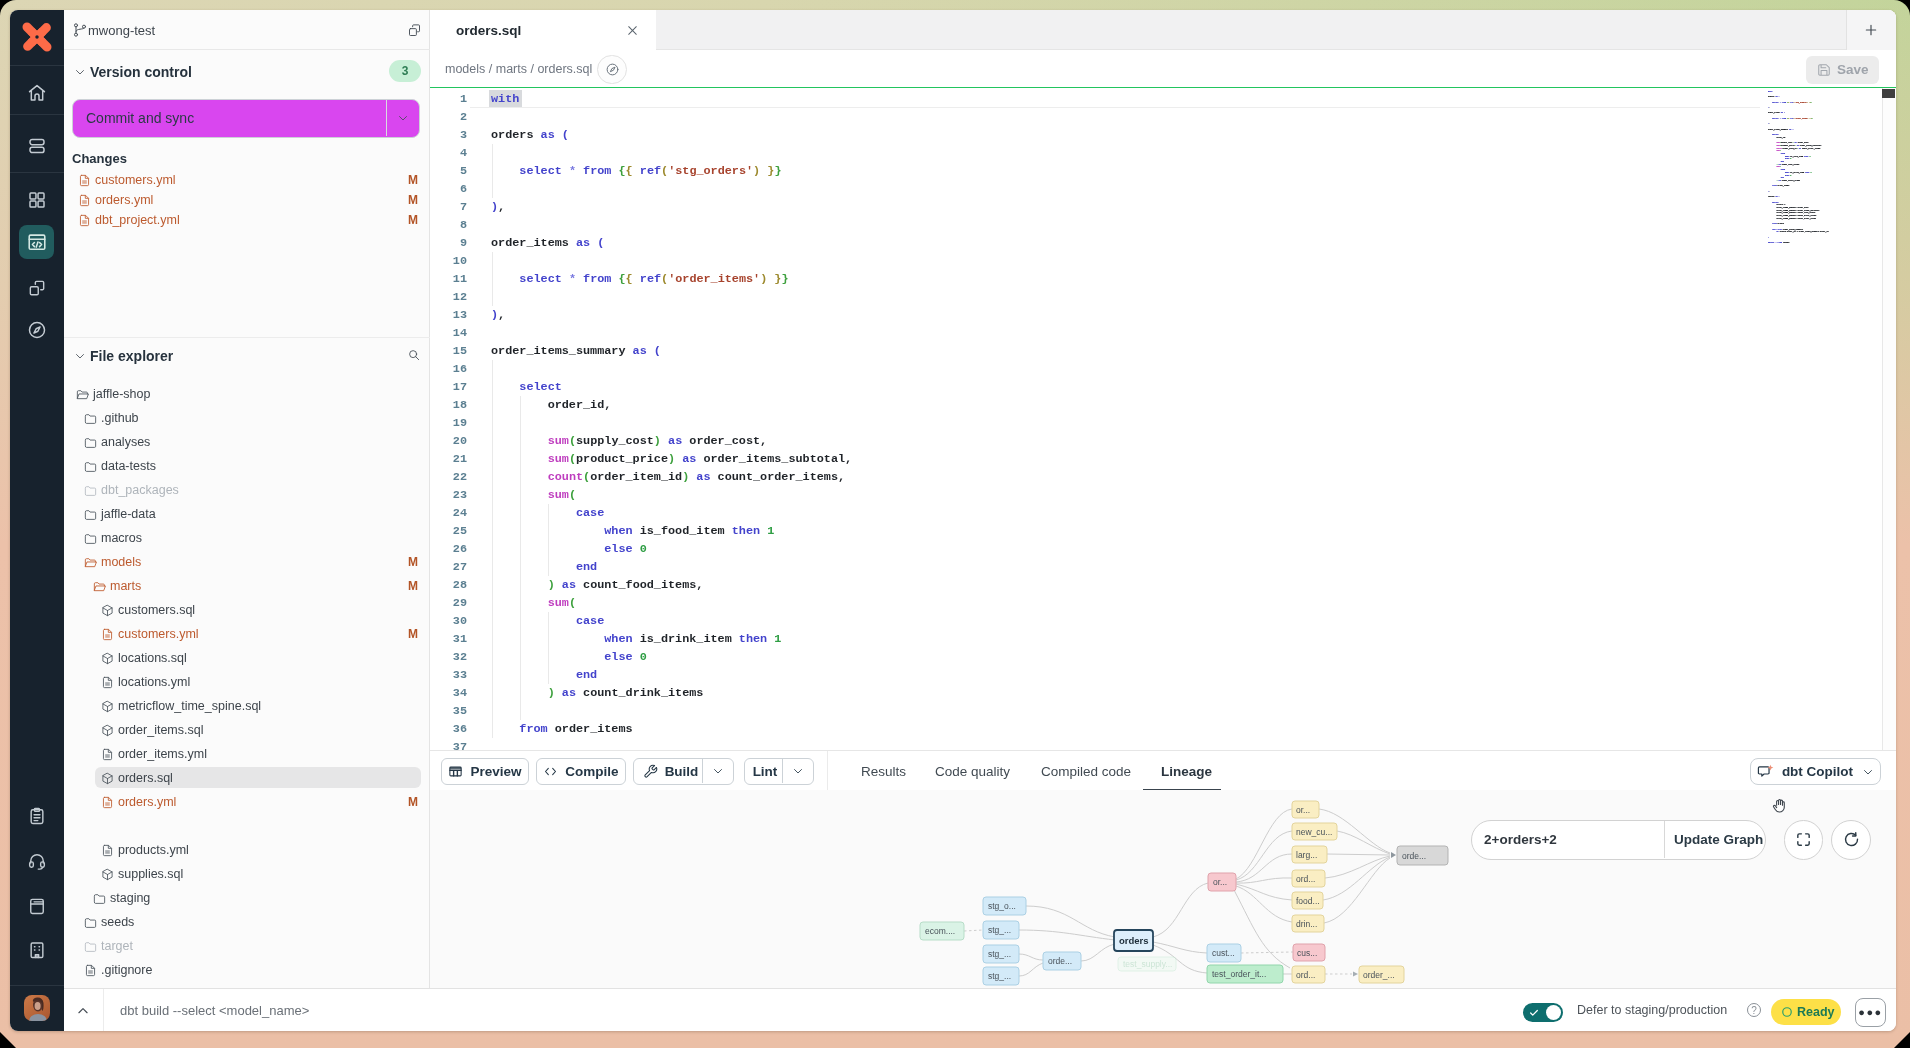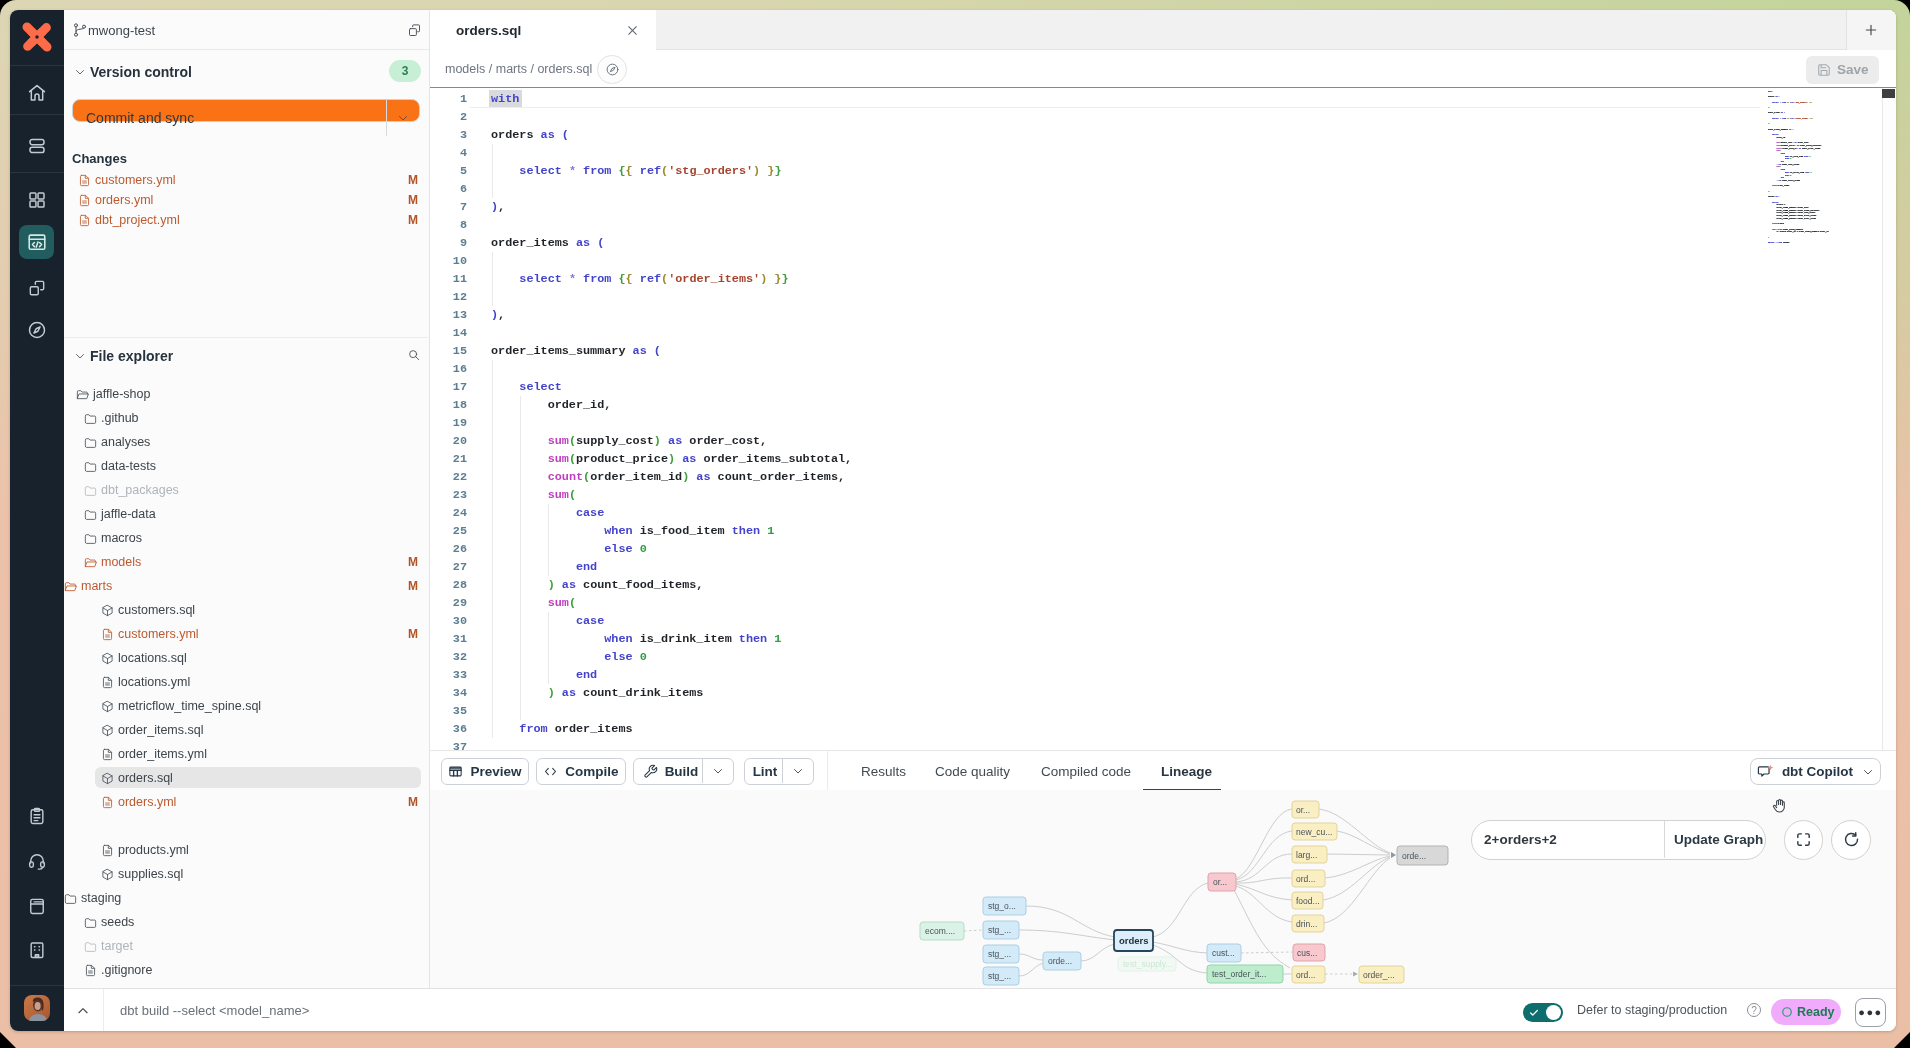--- a/index.html
+++ b/index.html
@@ -20,21 +20,21 @@
 .gicon{stroke:#454d55;fill:none;stroke-width:1.5;stroke-linecap:round;stroke-linejoin:round}
 .chv{stroke:#454d55;fill:none;stroke-width:1.7;stroke-linecap:round;stroke-linejoin:round}
 .trow{position:absolute;left:0;width:366px;height:24px;display:flex;align-items:center;font-size:12.5px;color:#3d444b}
 .trow svg{flex:0 0 13px;margin-right:4px}
 .tico{stroke:#4d565e;fill:none;stroke-width:1.6;stroke-linecap:round;stroke-linejoin:round}
 .oico{stroke:#bf5b2e;fill:none;stroke-width:1.6;stroke-linecap:round;stroke-linejoin:round}
 .org{color:#bc5a2e}
 .dim{color:#aeb4ba;}
 .dico{stroke:#b5bbc1;fill:none;stroke-width:1.6;stroke-linecap:round;stroke-linejoin:round}
 .mm{position:absolute;right:12px;font-weight:bold;font-size:12px;color:#b35426}
-.l0{padding-left:12px}.l1{padding-left:20px}.l2{}.l3{padding-left:37px}
+.l0{padding-left:12px}.l1{padding-left:20px}.l2{padding-left:29px}.l3{padding-left:37px}
 
 #main{position:absolute;left:420px;top:0;width:1466px;height:978px;background:#fff}
 #tabbar{position:absolute;left:0;top:0;width:1466px;height:40px;background:#f1f1f2;border-bottom:1px solid #e5e5e5}
 #atab{position:absolute;left:0;top:0;width:226px;height:41px;background:#fff;font-weight:bold;font-size:13.5px;color:#222a31}
 #crumb{position:absolute;left:0;top:41px;width:1466px;height:37px;background:#fff;border-bottom:1px solid #22c55e;font-size:12.5px;color:#6f7680}
 
 pre{font-family:"Liberation Mono",monospace;font-size:11.8px;line-height:18px;font-weight:bold}
 #gut{position:absolute;left:0;top:80px;width:37px;text-align:right;color:#5b7f91}
 #code{position:absolute;left:61px;top:80px;color:#1f2328}
 .k{color:#4343cc}.f{color:#bf3ebf}.n{color:#2f9e44}.s{color:#a7432d}.g{color:#3da03d}.y{color:#9d8a2e}.o{color:#7a7ae0}
@@ -167,21 +167,21 @@
 <svg class="gicon" width="15" height="15" viewBox="0 0 24 24" style="position:absolute;left:343px;top:13px">
           <rect x="4" y="9" width="11" height="11" rx="1.5"></rect>
           <path d="M9 6 V4.5 a1.5 1.5 0 0 1 1.5-1.5 h8 A1.5 1.5 0 0 1 20 4.5 v8 a1.5 1.5 0 0 1-1.5 1.5 H17"></path>
         </svg>
 </div>
 <svg class="chv" width="12" height="12" viewBox="0 0 24 24" style="position:absolute;left:10px;top:56px">
         <path d="M5 9 l7 7 7-7"></path>
       </svg>
 <span class="hdr" style="position:absolute;left:26px;top:54px">Version control</span>
 <div style="position:absolute;left:325px;top:50px;width:32px;height:22px;border-radius:11px;background:#c7efd6;color:#2e7d54;font-size:12px;font-weight:bold;text-align:center;line-height:22px">3</div>
-<div style="position:absolute;left:8px;top:89px;width:348px;height:23px;border:1.5px solid #ccd1d6;border-radius:8px;background:#f97316">
+<div style="position:absolute;left:8px;top:89px;width:348px;height:39px;border:1.5px solid #ccd1d6;border-radius:8px;background:#d946ef">
 <span style="position:absolute;left:13px;top:10px;font-size:14px;color:#2b3a45">Commit and sync</span>
 <div style="position:absolute;right:32px;top:0;width:1px;height:36px;background:#d7dbdf"></div>
 <svg class="chv" width="12" height="12" viewBox="0 0 24 24" style="position:absolute;right:10px;top:12px">
           <path d="M5 9 l7 7 7-7"></path>
         </svg>
 </div>
 <span style="position:absolute;left:8px;top:141px;font-size:13px;font-weight:bold;color:#26323d">Changes</span>
 <div class="trow org" style="top:160px;padding-left:14px;height:20px">
         <svg class="oico" viewBox="0 0 24 24" width="13" height="13">
           <use href="#file"></use>
@@ -675,21 +675,21 @@
 <div style="position:absolute;left:39px;top:0;width:1px;height:42px;background:#ececec"></div>
 <span style="position:absolute;left:56px;top:14px;font-size:13px;color:#6a7077">dbt build --select &lt;model_name&gt;</span>
 <div style="position:absolute;left:1459px;top:14px;width:40px;height:19px;border-radius:10px;background:#0e6e6e">
 <svg width="10" height="10" viewBox="0 0 24 24" style="position:absolute;left:6px;top:4.5px;stroke:#fff;fill:none;stroke-width:3;stroke-linecap:round;stroke-linejoin:round">
           <path d="M4 12 l5 5 L20 6"></path>
         </svg>
 <div style="position:absolute;right:2px;top:2px;width:15px;height:15px;border-radius:50%;background:#fff"></div>
       </div>
 <span style="position:absolute;left:1513px;top:14px;font-size:12.5px;font-weight:normal;color:#4d5359">Defer to staging/production</span>
 <div style="position:absolute;left:1683px;top:14px;width:14px;height:14px;border:1.2px solid #8a9097;border-radius:50%;color:#8a9097;font-size:10px;text-align:center;line-height:13px">?</div>
-<div style="position:absolute;left:1707px;top:10px;width:70px;height:26px;border-radius:13px;background:#f0abfc">
+<div style="position:absolute;left:1707px;top:10px;width:70px;height:26px;border-radius:13px;background:#fde047">
 <svg width="12" height="12" viewBox="0 0 24 24" style="position:absolute;left:10px;top:7px;stroke:#2aa06e;fill:none;stroke-width:2.4">
           <circle cx="12" cy="12" r="8.5"></circle>
         </svg>
 <span style="position:absolute;left:26px;top:6px;font-size:12.5px;font-weight:bold;color:#1d7a55">Ready</span>
       </div>
 <div style="position:absolute;left:1791px;top:9px;width:31px;height:29px;border:1.2px solid #9aa0a6;border-radius:8px;background:#fff;text-align:center;line-height:26px;font-weight:bold;color:#2b3238;font-size:11px;letter-spacing:1.5px">●●●</div>
 </div>
 </div>
 
 </body></html>

